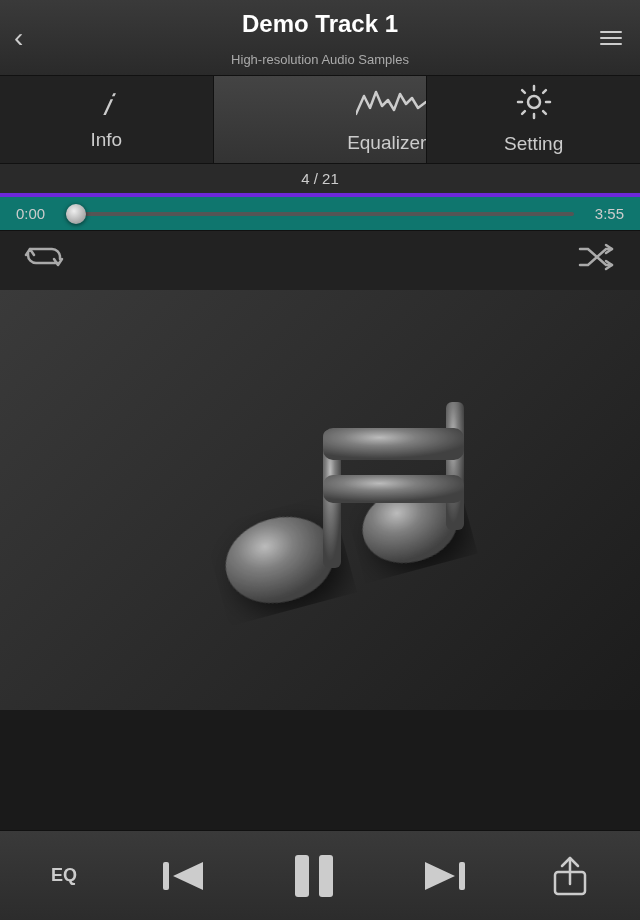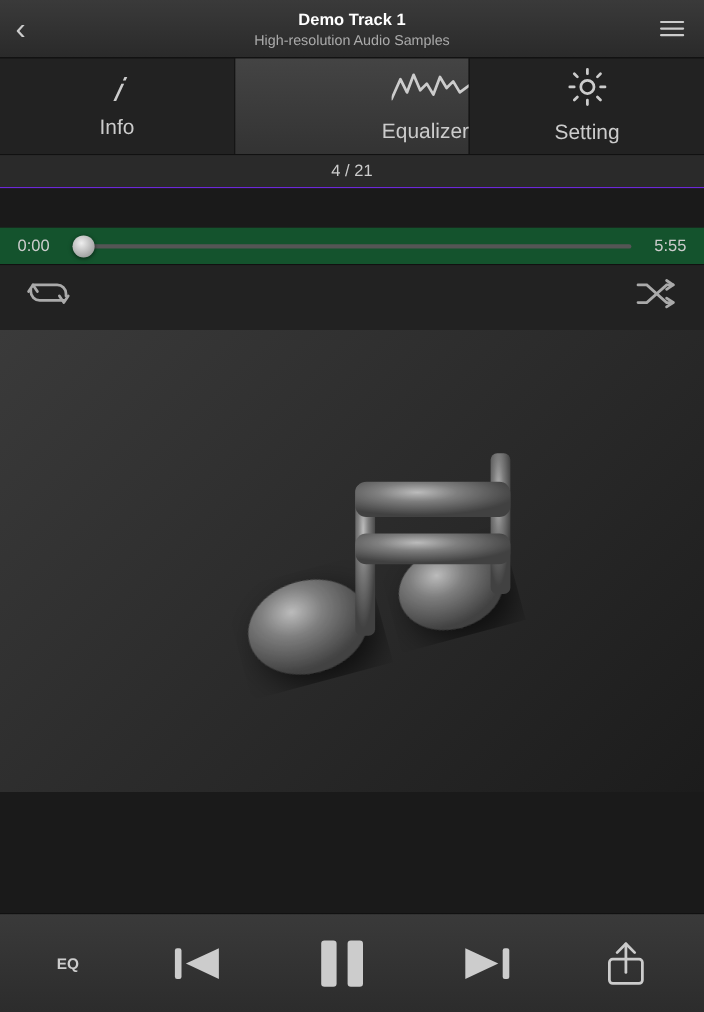--- a/index.html
+++ b/index.html
@@ -20,28 +20,28 @@
       text-align: center;
       position: relative;
       border-bottom: 1px solid #111;
     }
     .header-artist {
       font-size: 14px;
       color: #bbb;
       margin-bottom: 2px;
     }
     .header-title {
-      font-size: 15px;
+      font-size: 24px;
       font-weight: bold;
       color: #fff;
     }
     .header-subtitle {
       font-size: 13px;
       color: #aaa;
-      margin-top: 2px;
+      margin-top: 14px;
     }
     .back-btn {
       position: absolute;
       left: 14px;
       top: 50%;
       transform: translateY(-50%);
       background: none;
       border: none;
       color: #ccc;
       font-size: 28px;
@@ -102,32 +102,31 @@
       color: #ccc;
     }
 
     
     .track-counter {
       text-align: center;
       background: #2a2a2a;
       padding: 6px;
       font-size: 15px;
       color: #ccc;
-      border-bottom: 1px solid #6d28d9;
+      border-bottom: 4px solid #6d28d9;
     }
 
     
     .progress-area {
-      background: #14532d;
+      background: #0f766e;
       padding: 8px 16px;
       display: flex;
       align-items: center;
       gap: 12px;
       border-bottom: 1px solid #111;
-      margin-top: 36px;
     }
     .time-label {
       font-size: 15px;
       color: #ccc;
       min-width: 38px;
     }
     .time-label.end { text-align: right; }
     .progress-track {
       flex: 1;
       height: 4px;
@@ -205,21 +204,21 @@
       background: none;
       border: none;
       color: #ccc;
       cursor: pointer;
       display: flex;
       align-items: center;
       justify-content: center;
       padding: 8px;
     }
     .eq-label {
-      font-size: 14px;
+      font-size: 18px;
       font-weight: bold;
       color: #ccc;
     }
 
     
     .loop-icon {
       font-size: 28px;
     }
     .shuffle-icon {
       font-size: 26px;
@@ -266,21 +265,21 @@
 </div>
 
 <div class="track-counter">4 / 21</div>
 
 <div class="progress-area">
   <span class="time-label">0:00</span>
   <div class="progress-track">
     <div class="progress-fill"></div>
     <div class="progress-thumb"></div>
   </div>
-  <span class="time-label end">5:55</span>
+  <span class="time-label end">3:55</span>
 </div>
 
 <div class="controls-row">
   <button class="ctrl-btn loop-icon">
     <svg width="40" height="32" viewBox="0 0 40 32" fill="none">
       <path d="M6 8h22a8 8 0 0 1 8 8v2" stroke="#aaa" stroke-width="2.5" stroke-linecap="round"></path>
       <path d="M34 22H12a8 8 0 0 1-8-8v-2" stroke="#aaa" stroke-width="2.5" stroke-linecap="round"></path>
       <polyline points="2,14 6,8 10,14" stroke="#aaa" stroke-width="2.5" stroke-linecap="round" stroke-linejoin="round" fill="none"></polyline>
       <polyline points="38,18 34,24 30,18" stroke="#aaa" stroke-width="2.5" stroke-linecap="round" stroke-linejoin="round" fill="none"></polyline>
     </svg>

